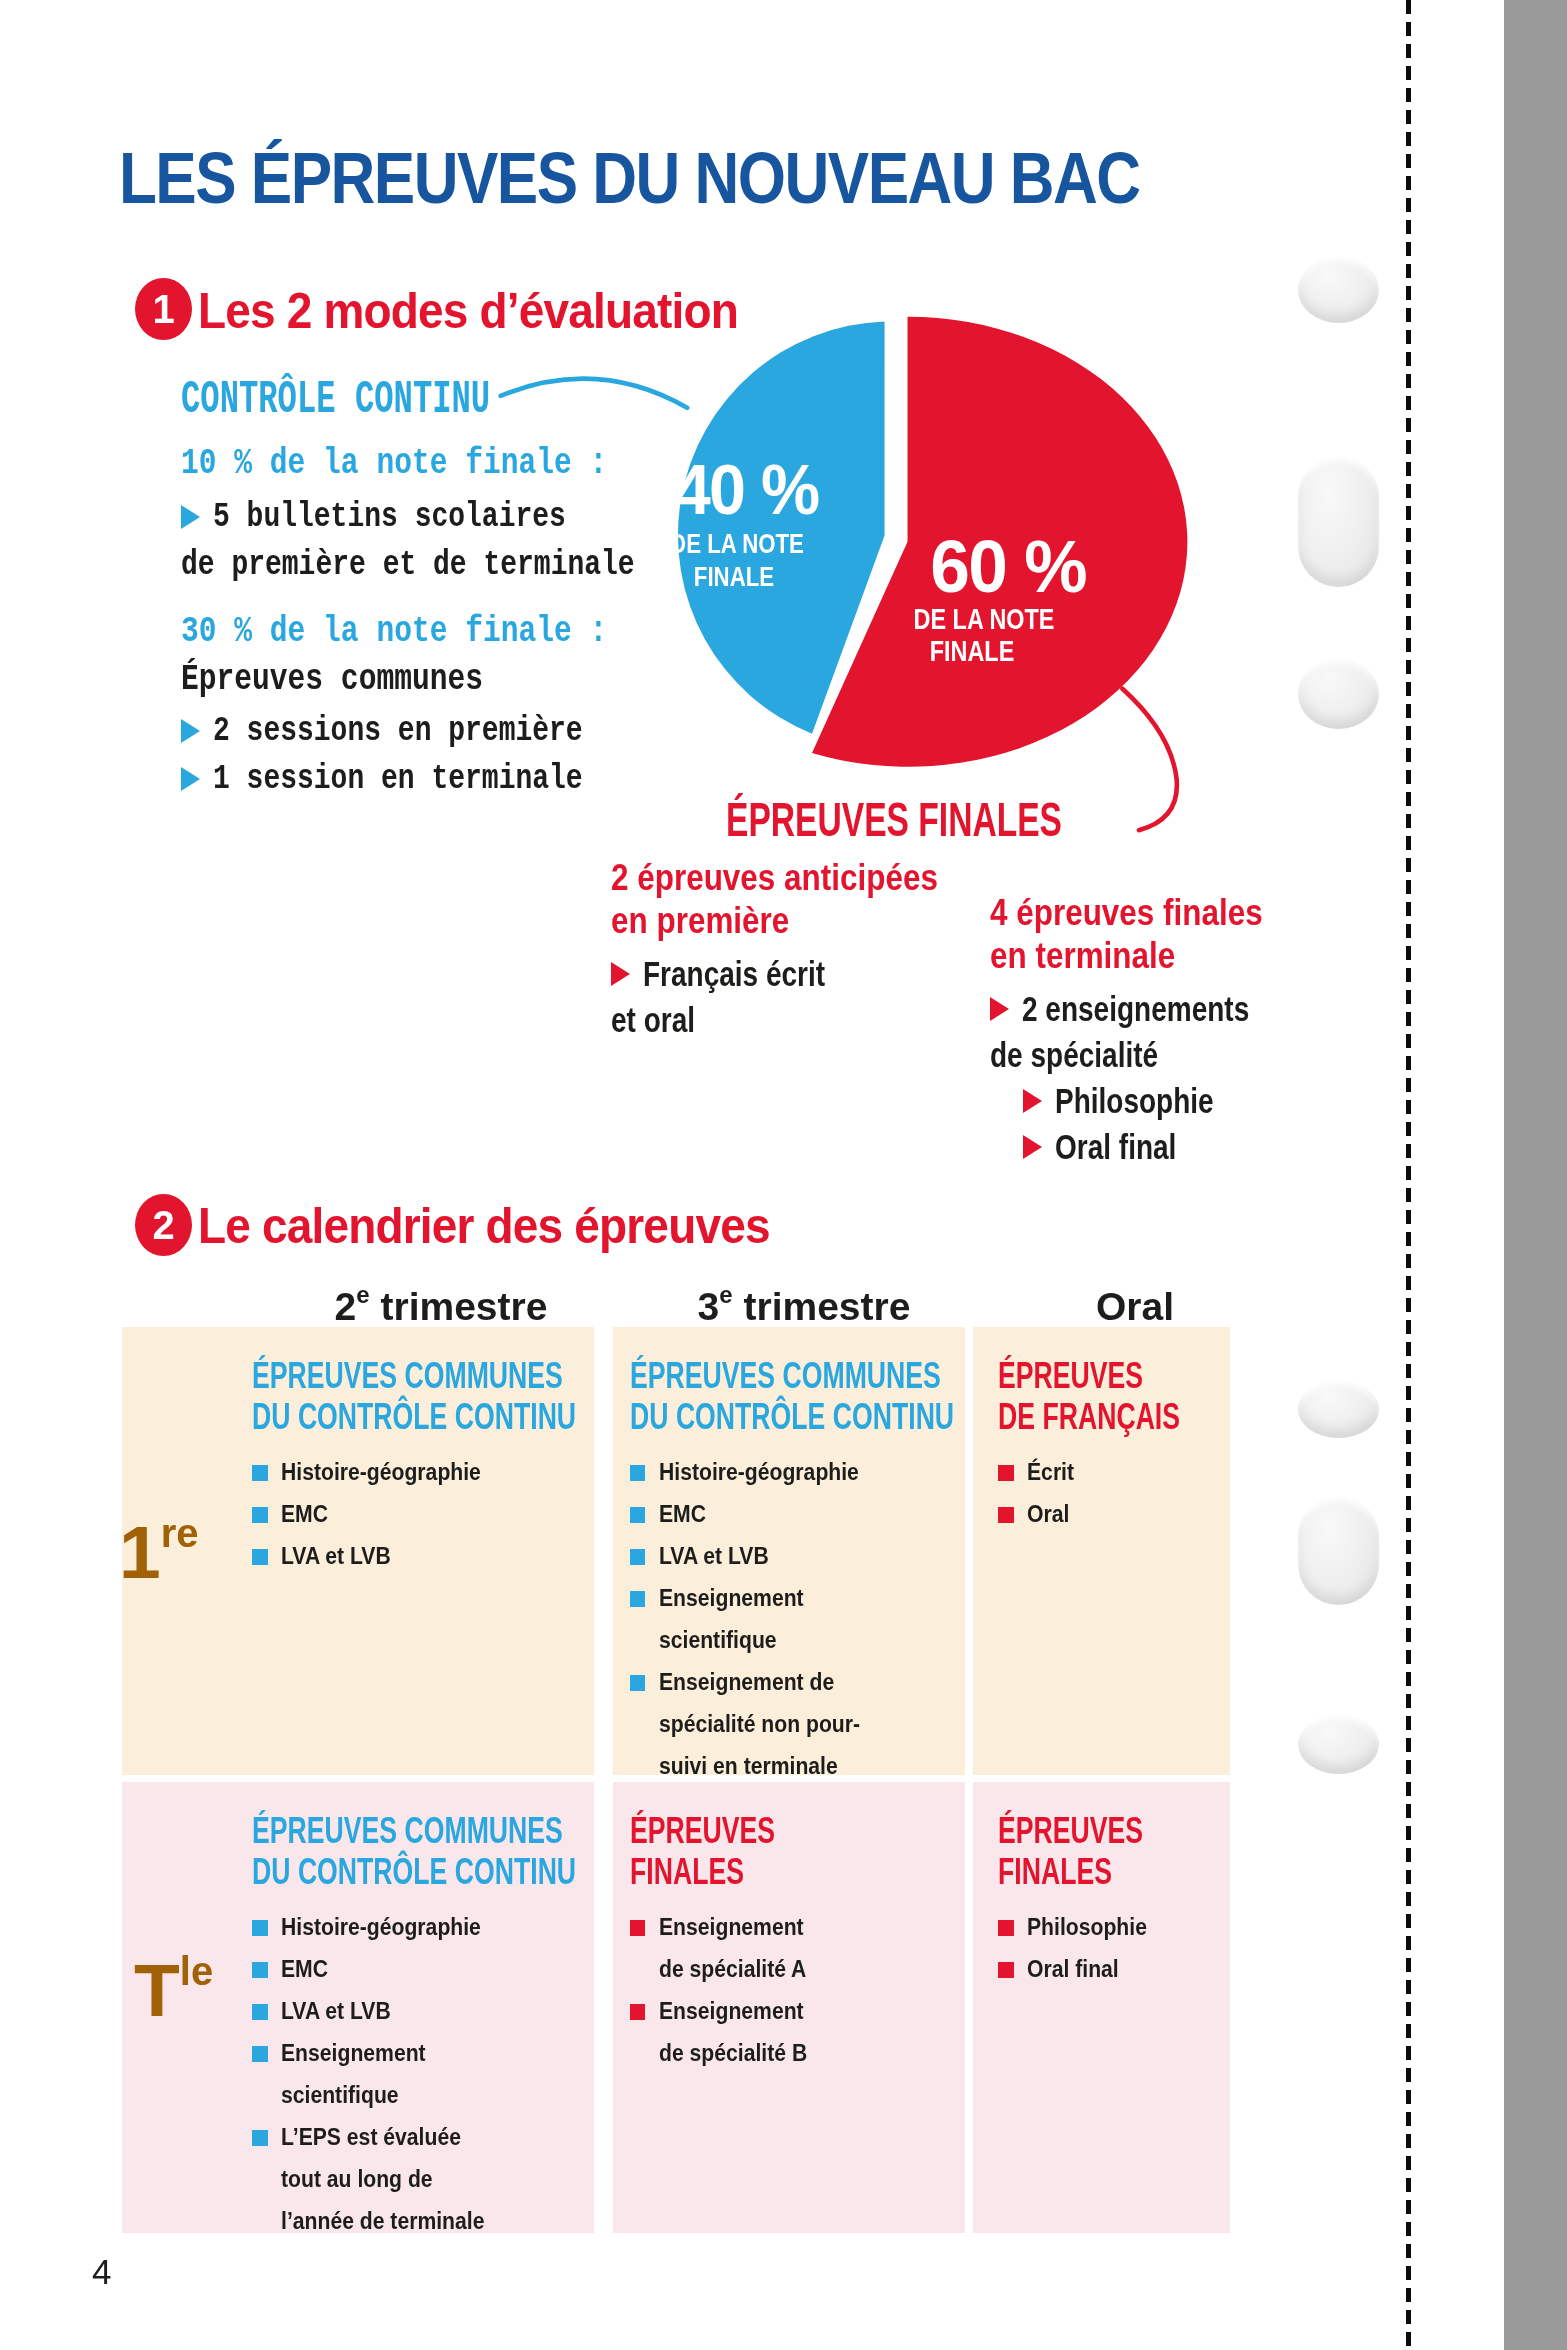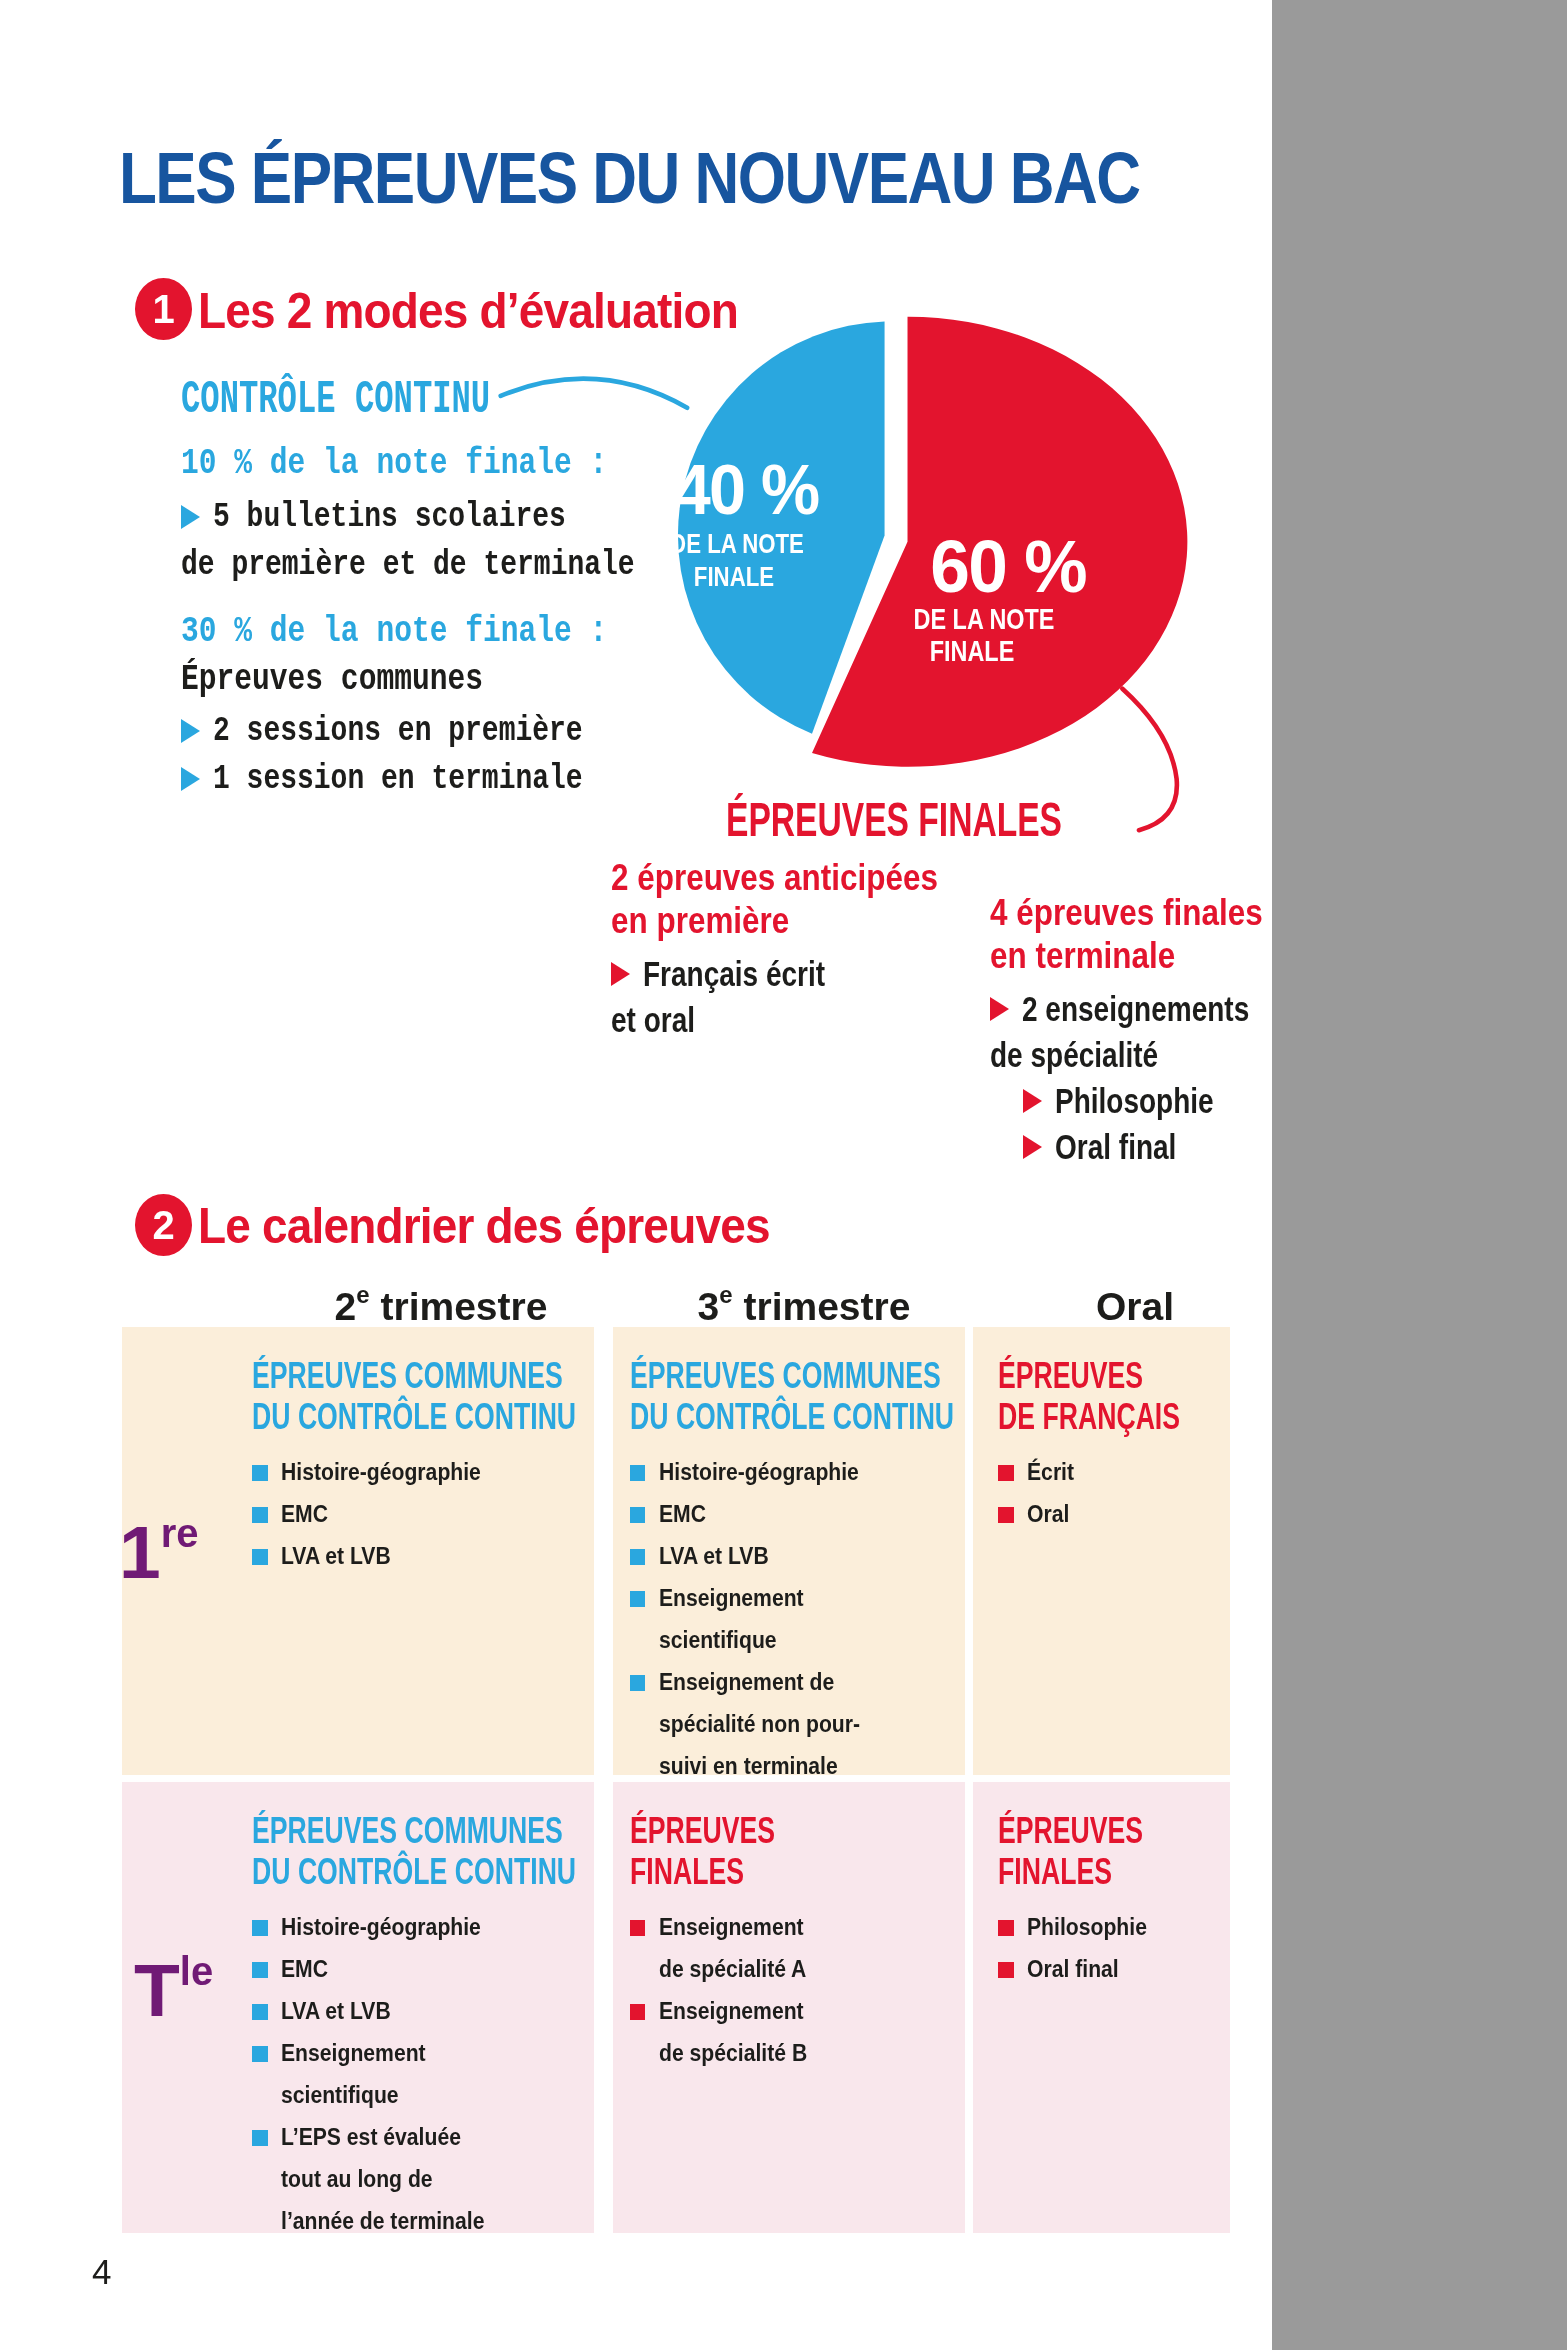--- a/index.html
+++ b/index.html
@@ -1,16 +1,16 @@
 <!DOCTYPE html>
 <html style="font-size:14.7px"><head>
 <meta charset="utf-8">
 <style>
   html,body{margin:0;padding:0;background:#9a9a9a;}
-  .page{position:relative;width:1272px;height:2351px;background:#ffffff;overflow:hidden;
+  .page{position:relative;width:1504px;height:2351px;background:#ffffff;overflow:hidden;
         font-family:"Liberation Sans", sans-serif;color:#1d1d1b;}
 
   
   .cut-line{position:absolute;left:1406px;top:0;width:4.6px;height:2351px;
     background:repeating-linear-gradient(180deg,#0b0b0b 0 13.8px,transparent 13.8px 22px);}
   .hole{position:absolute;left:1298px;width:81px;
     background:radial-gradient(ellipse at 38% 28%, #f9f9f9 0%, #eeeeee 55%, #e2e2e2 100%);
     box-shadow:inset 0 -8.3px 11px rgba(0,0,0,.08), inset 0 4.6px 6.4px rgba(255,255,255,.85);}
   .hole.ell{border-radius:50%;}
   .hole.cap{border-radius:42px;}
@@ -65,21 +65,21 @@
   .bg-cream{background:#fbeeda;}
   .bg-pink{background:#f9e7ec;}
   .chead{font-size:37px;font-weight:bold;line-height:41px;white-space:nowrap;margin-bottom:14.7px;}
   .chead.blue{color:#2aa7df;}
   .chead.red{color:#e3142e;}
   .citem{display:flex;font-size:23px;font-weight:bold;color:#1d1d1b;line-height:42px;}
   .sq{flex:0 0 auto;width:15.6px;height:15.6px;margin:13.8px 13.8px 0 0;}
   .sq.blue{background:#2aa7df;}
   .sq.red{background:#e3142e;}
   .citem.cont{padding-left:29px;}
-  .rl{position:absolute;font-weight:bold;color:#701a75;white-space:nowrap;line-height:1;}
+  .rl{position:absolute;font-weight:bold;color:#a16207;white-space:nowrap;line-height:1;}
   .rl .base{font-size:75px;}
   .rl sup{font-size:40px;position:relative;vertical-align:31px;}
   .page-num{position:absolute;left:92px;top:2252px;font-size:35px;color:#1d1d1b;}
 </style>
 </head>
 <body>
 
 <div class="page">
 
   <div class="cut-line"></div>

